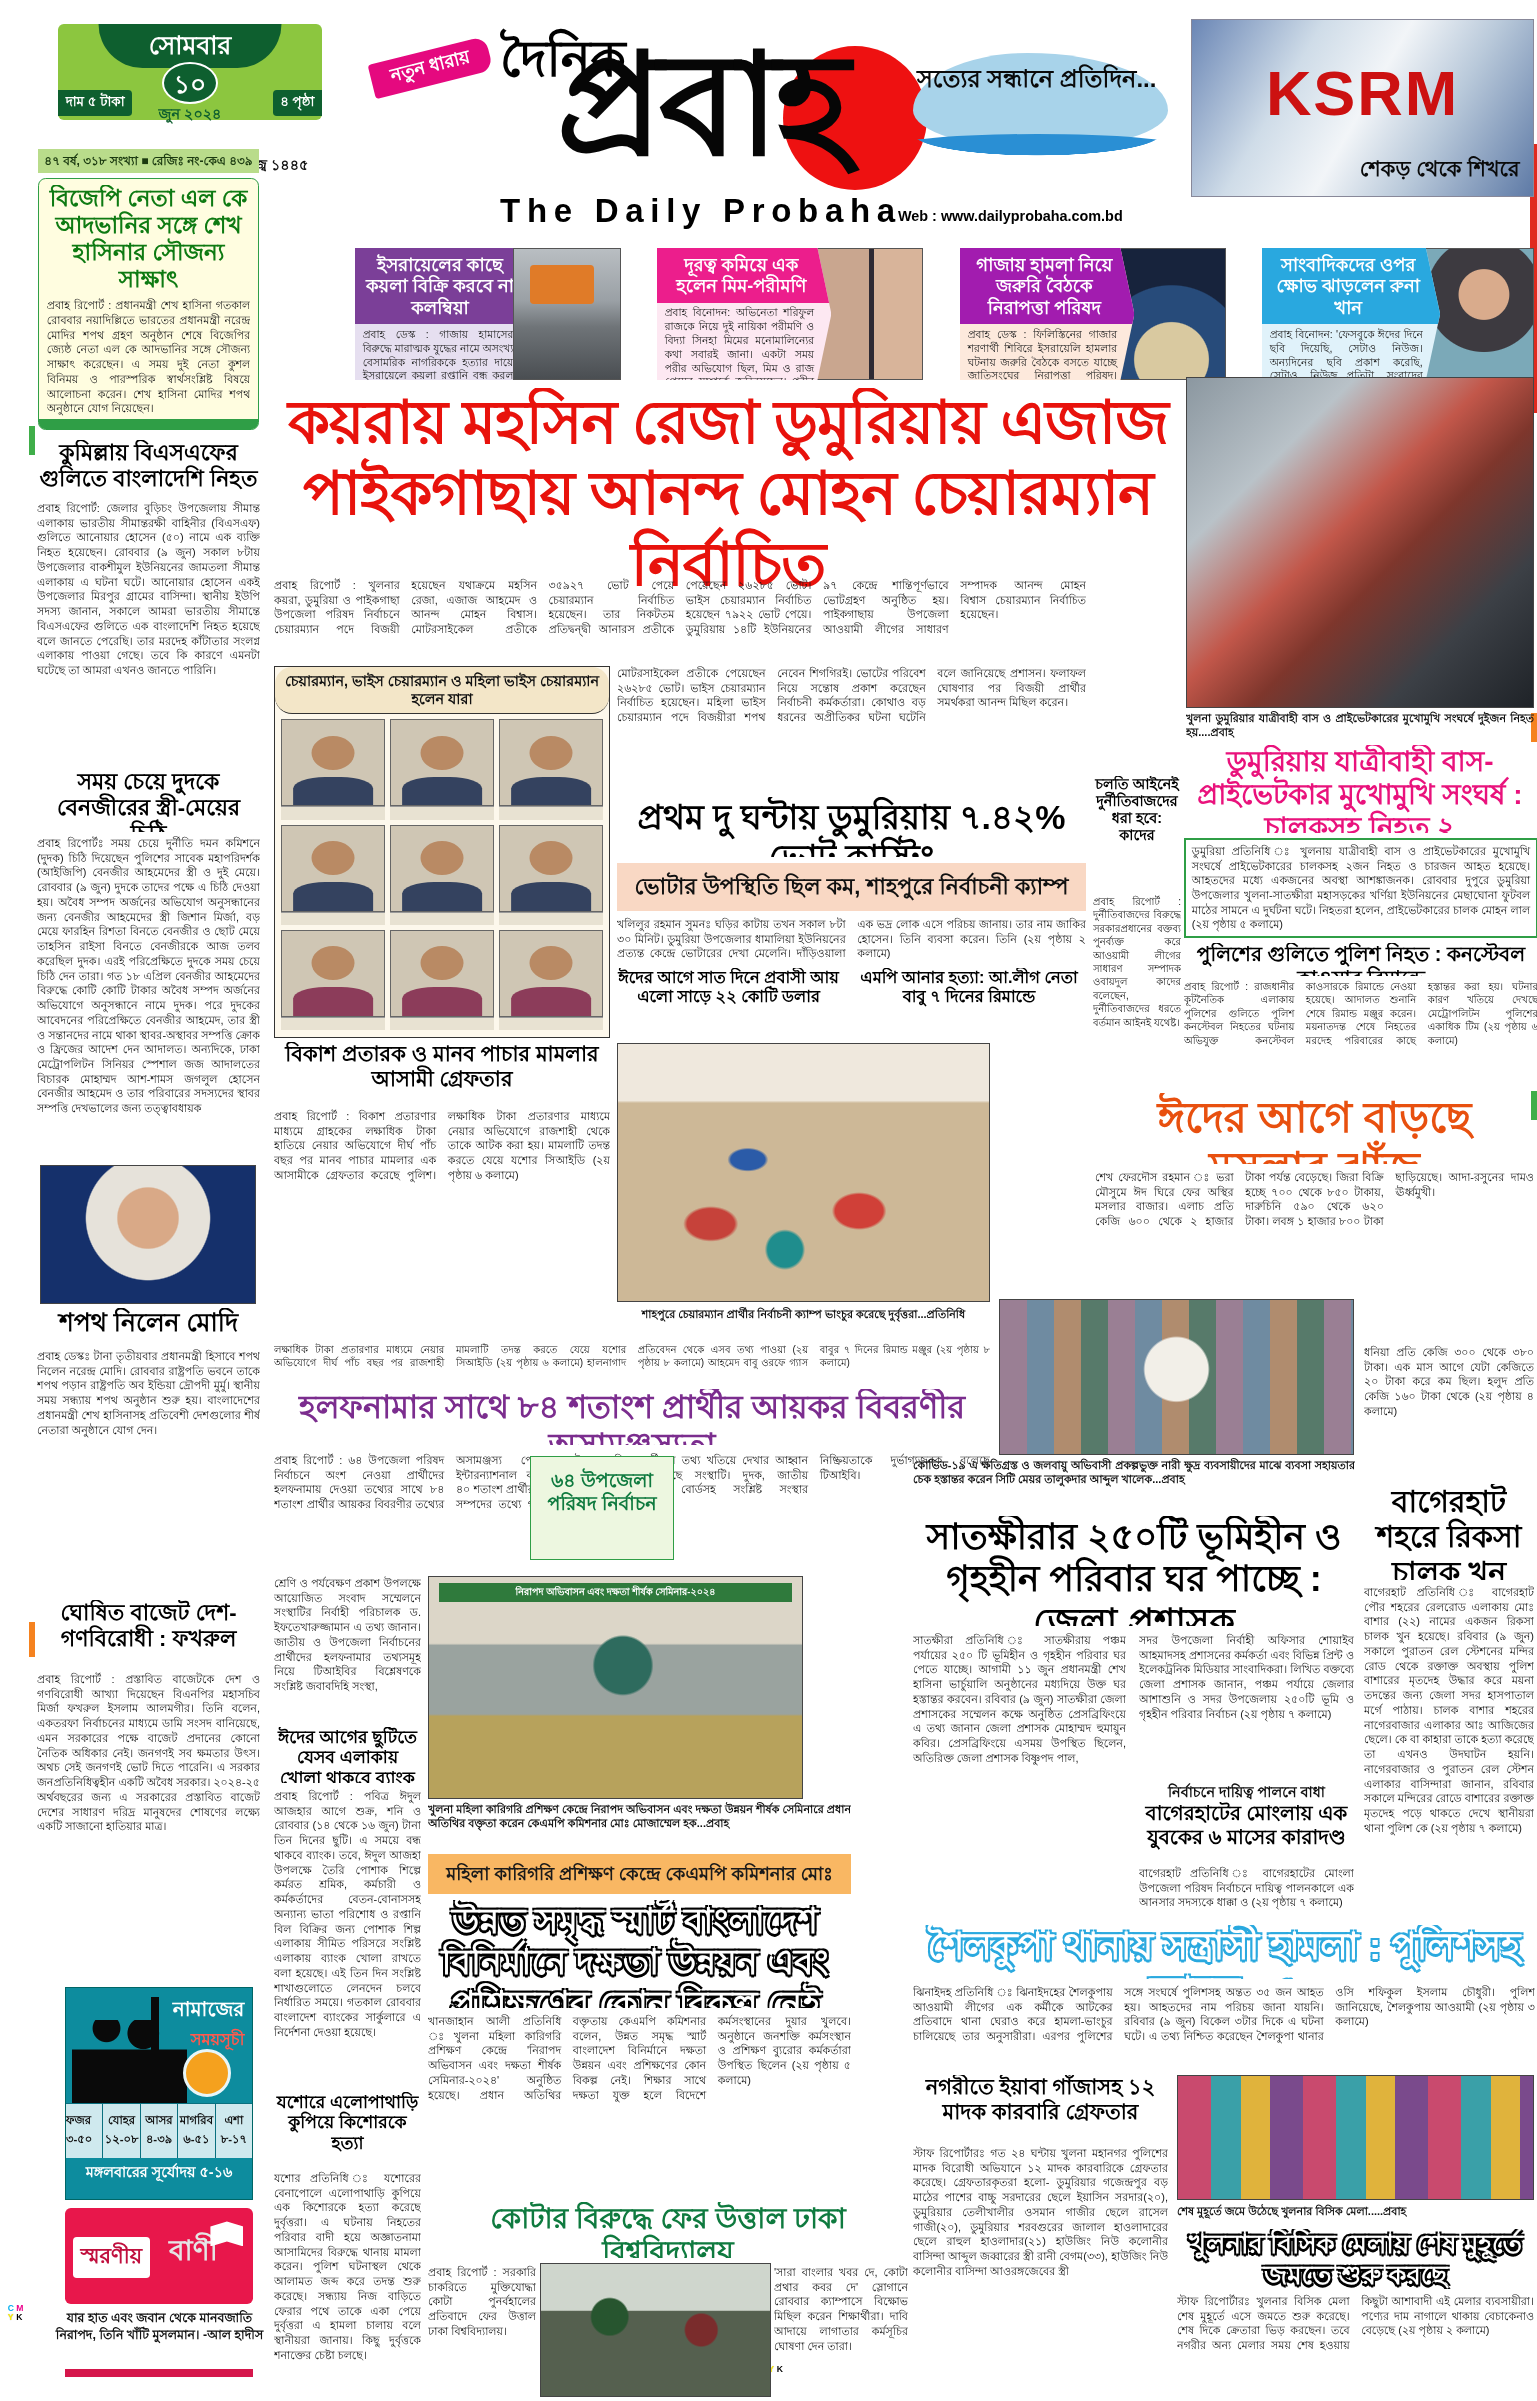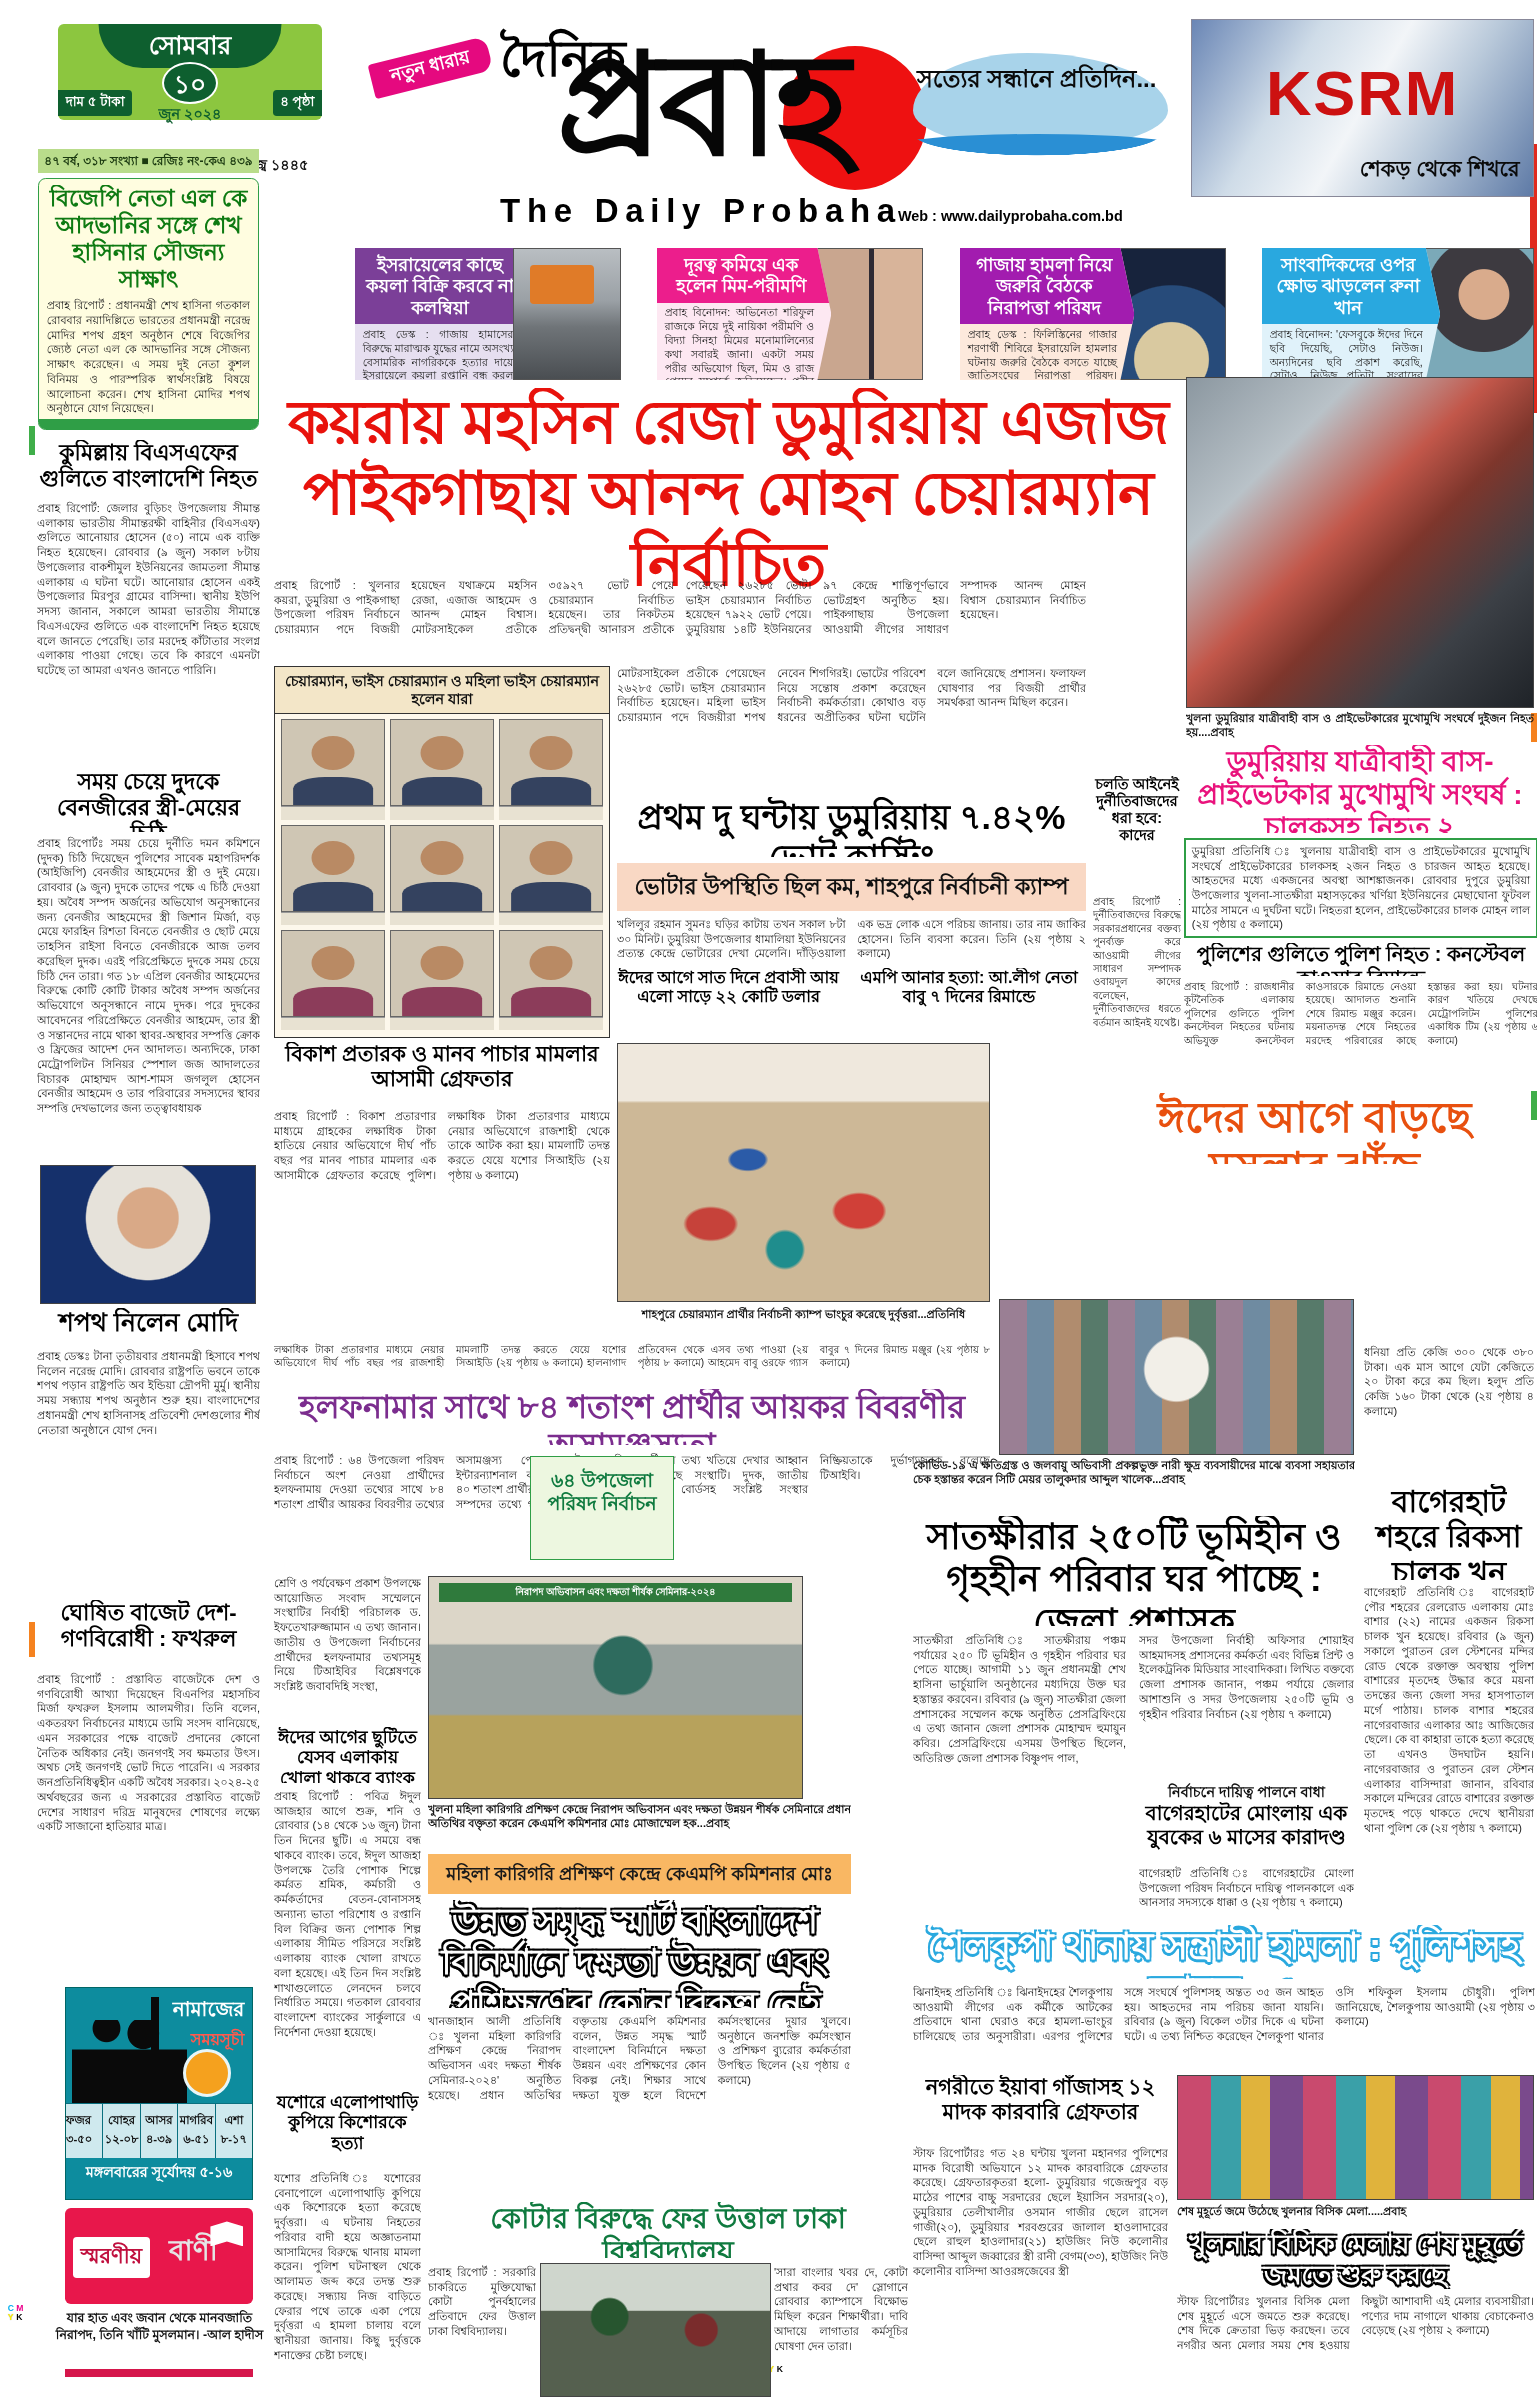--- a/index.html
+++ b/index.html
@@ -167,21 +167,21 @@
   <div class="abs" style="left:53px;top:2310px;width:213px;height:50px;text-align:center;font-weight:bold;font-size:12.5px;line-height:1.35;">যার হাত এবং জবান থেকে মানবজাতি নিরাপদ, তিনি খাঁটি মুসলমান। -আল হাদীস</div>
   <div class="abs" style="left:65px;top:2369px;width:188px;height:7.7px;background:#d5164b;"></div>
 
   <div class="abs hd" style="left:274px;top:388px;width:908px;font-size:60px;color:#e8120c;letter-spacing:-1px;">
     <div>কয়রায় মহসিন রেজা ডুমুরিয়ায় এজাজ</div>
     <div>পাইকগাছায় আনন্দ মোহন চেয়ারম্যান নির্বাচিত</div>
   </div>
   <div class="abs bt c6" style="left:274px;top:578px;width:812px;height:83px;">প্রবাহ রিপোর্ট : খুলনার কয়রা, ডুমুরিয়া ও পাইকগাছা উপজেলা পরিষদ নির্বাচনে চেয়ারম্যান পদে বিজয়ী হয়েছেন যথাক্রমে মহসিন রেজা, এজাজ আহমেদ ও আনন্দ মোহন বিশ্বাস। মোটরসাইকেল প্রতীকে ৩৫৯২৭ ভোট পেয়ে চেয়ারম্যান নির্বাচিত হয়েছেন। তার নিকটতম প্রতিদ্বন্দ্বী আনারস প্রতীকে পেয়েছেন ২৬২৮৫ ভোট। ভাইস চেয়ারম্যান নির্বাচিত হয়েছেন ৭৯২২ ভোট পেয়ে। ডুমুরিয়ায় ১৪টি ইউনিয়নের ৯৭ কেন্দ্রে শান্তিপূর্ণভাবে ভোটগ্রহণ অনুষ্ঠিত হয়। পাইকগাছায় উপজেলা আওয়ামী লীগের সাধারণ সম্পাদক আনন্দ মোহন বিশ্বাস চেয়ারম্যান নির্বাচিত হয়েছেন।</div>
 
   <div class="abs" style="left:274px;top:666px;width:336px;height:372px;border:1.9px solid #333;background:#fdf8ec;">
-    <div style="padding:4.8px 5.8px;text-align:center;font-weight:900;font-size:14.4px;line-height:1.25;background:#f3e6c8;border-bottom:1.9px solid #333;">চেয়ারম্যান, ভাইস চেয়ারম্যান ও মহিলা ভাইস চেয়ারম্যান হলেন যারা</div>
+    <div style="padding:4.8px 5.8px;text-align:center;font-weight:900;font-size:14.4px;line-height:1.25;background:#f3e6c8;border-bottom:1.9px solid #333;border-radius:17px;">চেয়ারম্যান, ভাইস চেয়ারম্যান ও মহিলা ভাইস চেয়ারম্যান হলেন যারা</div>
     <div style="display:grid;grid-template-columns:repeat(3,1fr);gap:4.8px;padding:5.8px;">
       <div>
           <div class="face" style="height:85px;"></div>
           <div class="nbar"></div>
         </div>
       <div>
           <div class="face" style="height:85px;"></div>
           <div class="nbar"></div>
         </div>
       <div>
@@ -229,20 +229,21 @@
 
   <div class="abs photo ph-crash" style="left:1186px;top:377px;width:348px;height:331px;"></div>
   <div class="abs cap" style="left:1186px;top:711px;width:348px;height:33px;">খুলনা ডুমুরিয়ার যাত্রীবাহী বাস ও প্রাইভেটকারের মুখোমুখি সংঘর্ষে দুইজন নিহত হয়....প্রবাহ</div>
   <div class="abs hd" style="left:1186px;top:745px;width:348px;height:88px;font-size:28px;color:#e9127c;">ডুমুরিয়ায় যাত্রীবাহী বাস-প্রাইভেটকার মুখোমুখি সংঘর্ষ : চালকসহ নিহত ২</div>
   <div class="abs bt" style="left:1184px;top:838px;width:354px;height:100px;border:2.9px solid #2f9e46;padding:3.8px 5.8px;">ডুমুরিয়া প্রতিনিধি ঃ খুলনায় যাত্রীবাহী বাস ও প্রাইভেটকারের মুখোমুখি সংঘর্ষে প্রাইভেটকারের চালকসহ ২জন নিহত ও চারজন আহত হয়েছে। আহতদের মধ্যে একজনের অবস্থা আশঙ্কাজনক। রোববার দুপুরে ডুমুরিয়া উপজেলার খুলনা-সাতক্ষীরা মহাসড়কের খর্ণিয়া ইউনিয়নের মেছাঘোনা ফুটবল মাঠের সামনে এ দুর্ঘটনা ঘটে। নিহতরা হলেন, প্রাইভেটকারের চালক মোহন লাল (২য় পৃষ্ঠায় ৫ কলামে)</div>
 
   <div class="abs hd" style="left:1184px;top:943px;width:354px;height:33px;font-size:20px;color:#000;">পুলিশের গুলিতে পুলিশ নিহত : কনস্টেবল কাওসার রিমান্ডে</div>
   <div class="abs bt c3" style="left:1184px;top:980px;width:354px;height:108px;font-size:10px;">প্রবাহ রিপোর্ট : রাজধানীর কূটনৈতিক এলাকায় পুলিশের গুলিতে পুলিশ কনস্টেবল নিহতের ঘটনায় অভিযুক্ত কনস্টেবল কাওসারকে রিমান্ডে নেওয়া হয়েছে। আদালত শুনানি শেষে রিমান্ড মঞ্জুর করেন। ময়নাতদন্ত শেষে নিহতের মরদেহ পরিবারের কাছে হস্তান্তর করা হয়। ঘটনার কারণ খতিয়ে দেখছে মেট্রোপলিটন পুলিশের একাধিক টিম (২য় পৃষ্ঠায় ৬ কলামে)</div>
 
   <div class="abs hd" style="left:1095px;top:1093px;width:439px;height:71px;font-size:42px;color:#e8500f;">ঈদের আগে বাড়ছে মসলার ঝাঁজ</div>
+  <div class="abs bt c3" style="left:1095px;top:1170px;width:439px;height:123px;">শেখ ফেরদৌস রহমান ঃ ভরা মৌসুমে ঈদ ঘিরে ফের অস্থির মসলার বাজার। এলাচ প্রতি কেজি ৬০০ থেকে ২ হাজার টাকা পর্যন্ত বেড়েছে। জিরা বিক্রি হচ্ছে ৭০০ থেকে ৮৫০ টাকায়, দারুচিনি ৫৯০ থেকে ৬২০ টাকা। লবঙ্গ ১ হাজার ৮০০ টাকা ছাড়িয়েছে। আদা-রসুনের দামও ঊর্ধ্বমুখী।</div>
   <div class="abs bt" style="left:1364px;top:1345px;width:170px;height:134px;">ধনিয়া প্রতি কেজি ৩০০ থেকে ৩৮০ টাকা। এক মাস আগে যেটা কেজিতে ২০ টাকা করে কম ছিল। হলুদ প্রতি কেজি ১৬০ টাকা থেকে (২য় পৃষ্ঠায় ৪ কলামে)</div>
 
   <div class="abs hd" style="left:274px;top:1042px;width:336px;height:61px;font-size:21px;color:#000;">বিকাশ প্রতারক ও মানব পাচার মামলার আসামী গ্রেফতার</div>
   <div class="abs bt c2" style="left:274px;top:1109px;width:336px;height:229px;">প্রবাহ রিপোর্ট : বিকাশ প্রতারণার মাধ্যমে গ্রাহকের লক্ষাধিক টাকা হাতিয়ে নেয়ার অভিযোগে দীর্ঘ পাঁচ বছর পর মানব পাচার মামলার এক আসামীকে গ্রেফতার করেছে পুলিশ। লক্ষাধিক টাকা প্রতারণার মাধ্যমে নেয়ার অভিযোগে রাজশাহী থেকে তাকে আটক করা হয়। মামলাটি তদন্ত করতে যেয়ে যশোর সিআইডি (২য় পৃষ্ঠায় ৬ কলামে)</div>
 
   <div class="abs bt c4" style="left:274px;top:1343px;width:716px;height:42px;font-size:10px;">
     <span>লক্ষাধিক টাকা প্রতারণার মাধ্যমে নেয়ার অভিযোগে দীর্ঘ পাঁচ বছর পর রাজশাহী</span> <span>মামলাটি তদন্ত করতে যেয়ে যশোর সিআইডি (২য় পৃষ্ঠায় ৬ কলামে)</span> <span>হালনাগাদ প্রতিবেদন থেকে এসব তথ্য পাওয়া (২য় পৃষ্ঠায় ৮ কলামে)</span> <span>আহমেদ বাবু ওরফে গ্যাস বাবুর ৭ দিনের রিমান্ড মঞ্জুর (২য় পৃষ্ঠায় ৮ কলামে)</span>
   </div>
   <div class="abs hd" style="left:274px;top:1389px;width:716px;height:56px;font-size:32px;color:#7b2d8e;">হলফনামার সাথে ৮৪ শতাংশ প্রার্থীর আয়কর বিবরণীর অসামঞ্জস্যতা</div>
   <div class="abs bt c4" style="left:274px;top:1453px;width:716px;height:115px;">প্রবাহ রিপোর্ট : ৬৪ উপজেলা পরিষদ নির্বাচনে অংশ নেওয়া প্রার্থীদের হলফনামায় দেওয়া তথ্যের সাথে ৮৪ শতাংশ প্রার্থীর আয়কর বিবরণীর তথ্যের অসামঞ্জস্য পেয়েছে ট্রান্সপারেন্সি ইন্টারন্যাশনাল বাংলাদেশ (টিআইবি)। ৪০ শতাংশ প্রার্থীর আয় ও আয়ের সাথে সম্পদের তথ্যে গরমিল পাওয়া গেছে। প্রার্থীদের তথ্য খতিয়ে দেখার আহ্বান জানিয়েছে সংস্থাটি। দুদক, জাতীয় রাজস্ব বোর্ডসহ সংশ্লিষ্ট সংস্থার নিষ্ক্রিয়তাকে দুর্ভাগ্যজনক বলেছে টিআইবি।</div>

